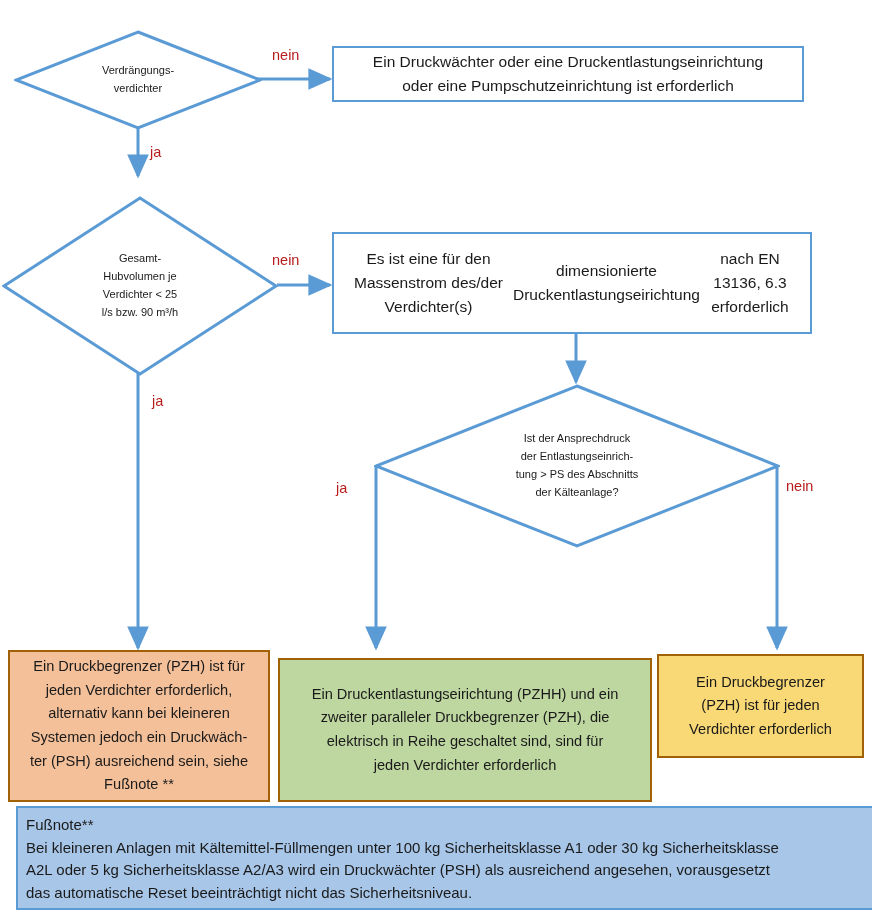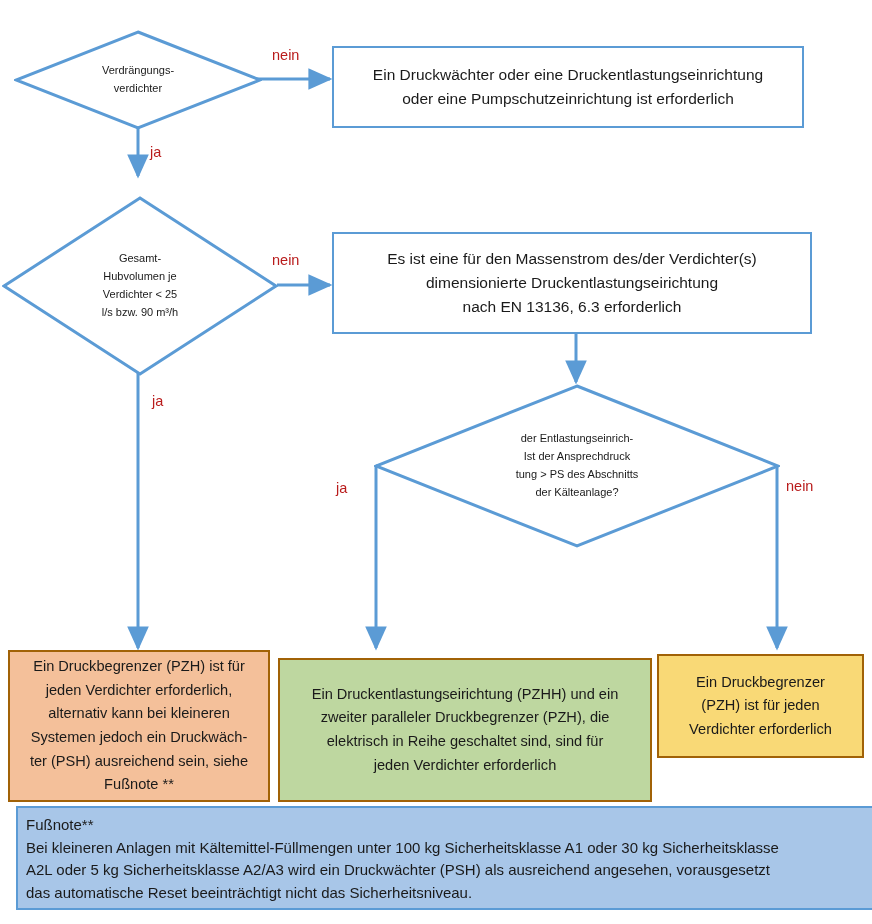--- a/index.html
+++ b/index.html
@@ -131,53 +131,53 @@
     </svg>
     <div class="dlabel">
       <div>Verdrängungs-</div>
       <div>verdichter</div>
     </div>
   </div>
 
   <span class="edge-label" style="left:272px; top:47px;">nein</span>
   <span class="edge-label" style="left:150px; top:144px;">ja</span>
 
-  <div class="node rect" style="left:332px; top:46px; width:472px; height:82px; flex-direction:column;">
+  <div class="node rect" style="left:332px; top:46px; width:472px; height:56px; flex-direction:column;">
     <div>Ein Druckwächter oder eine Druckentlastungseinrichtung</div>
     <div>oder eine Pumpschutzeinrichtung ist erforderlich</div>
   </div>
 
   <div class="node diamond" style="left:2px; top:196px; width:276px; height:180px;">
     <svg class="dshape" viewBox="0 0 276 180" preserveAspectRatio="none">
       <polygon points="138,2 274,90 138,178 2,90" fill="#ffffff" stroke="#5B9BD5" stroke-width="3"></polygon>
     </svg>
     <div class="dlabel">
       <div>Gesamt-</div>
       <div>Hubvolumen je</div>
       <div>Verdichter &lt; 25</div>
       <div>l/s bzw. 90 m³/h</div>
     </div>
   </div>
 
   <span class="edge-label" style="left:272px; top:252px;">nein</span>
   <span class="edge-label" style="left:152px; top:393px;">ja</span>
 
-  <div class="node rect" style="left:332px; top:232px; width:480px; height:102px; flex-direction:column;">
+  <div class="node rect" style="left:332px; top:232px; width:480px; height:102px; flex-direction:row;">
     <div>Es ist eine für den Massenstrom des/der Verdichter(s)</div>
     <div>dimensionierte Druckentlastungseirichtung</div>
     <div>nach EN 13136, 6.3 erforderlich</div>
   </div>
 
   <div class="node diamond" style="left:374px; top:384px; width:406px; height:164px;">
     <svg class="dshape" viewBox="0 0 406 164" preserveAspectRatio="none">
       <polygon points="203,2 404,82 203,162 2,82" fill="#ffffff" stroke="#5B9BD5" stroke-width="3"></polygon>
     </svg>
     <div class="dlabel">
+      <div>Ist der Ansprechdruck</div>
       <div>der Entlastungseinrich-</div>
-      <div>Ist der Ansprechdruck</div>
       <div>tung &gt; PS des Abschnitts</div>
       <div>der Kälteanlage?</div>
     </div>
   </div>
 
   <span class="edge-label" style="left:336px; top:480px;">ja</span>
   <span class="edge-label" style="left:786px; top:478px;">nein</span>
 
   <div class="node result orange" style="left:8px; top:650px; width:262px; height:152px; flex-direction:column;">
     <div>Ein Druckbegrenzer (PZH) ist für</div>

